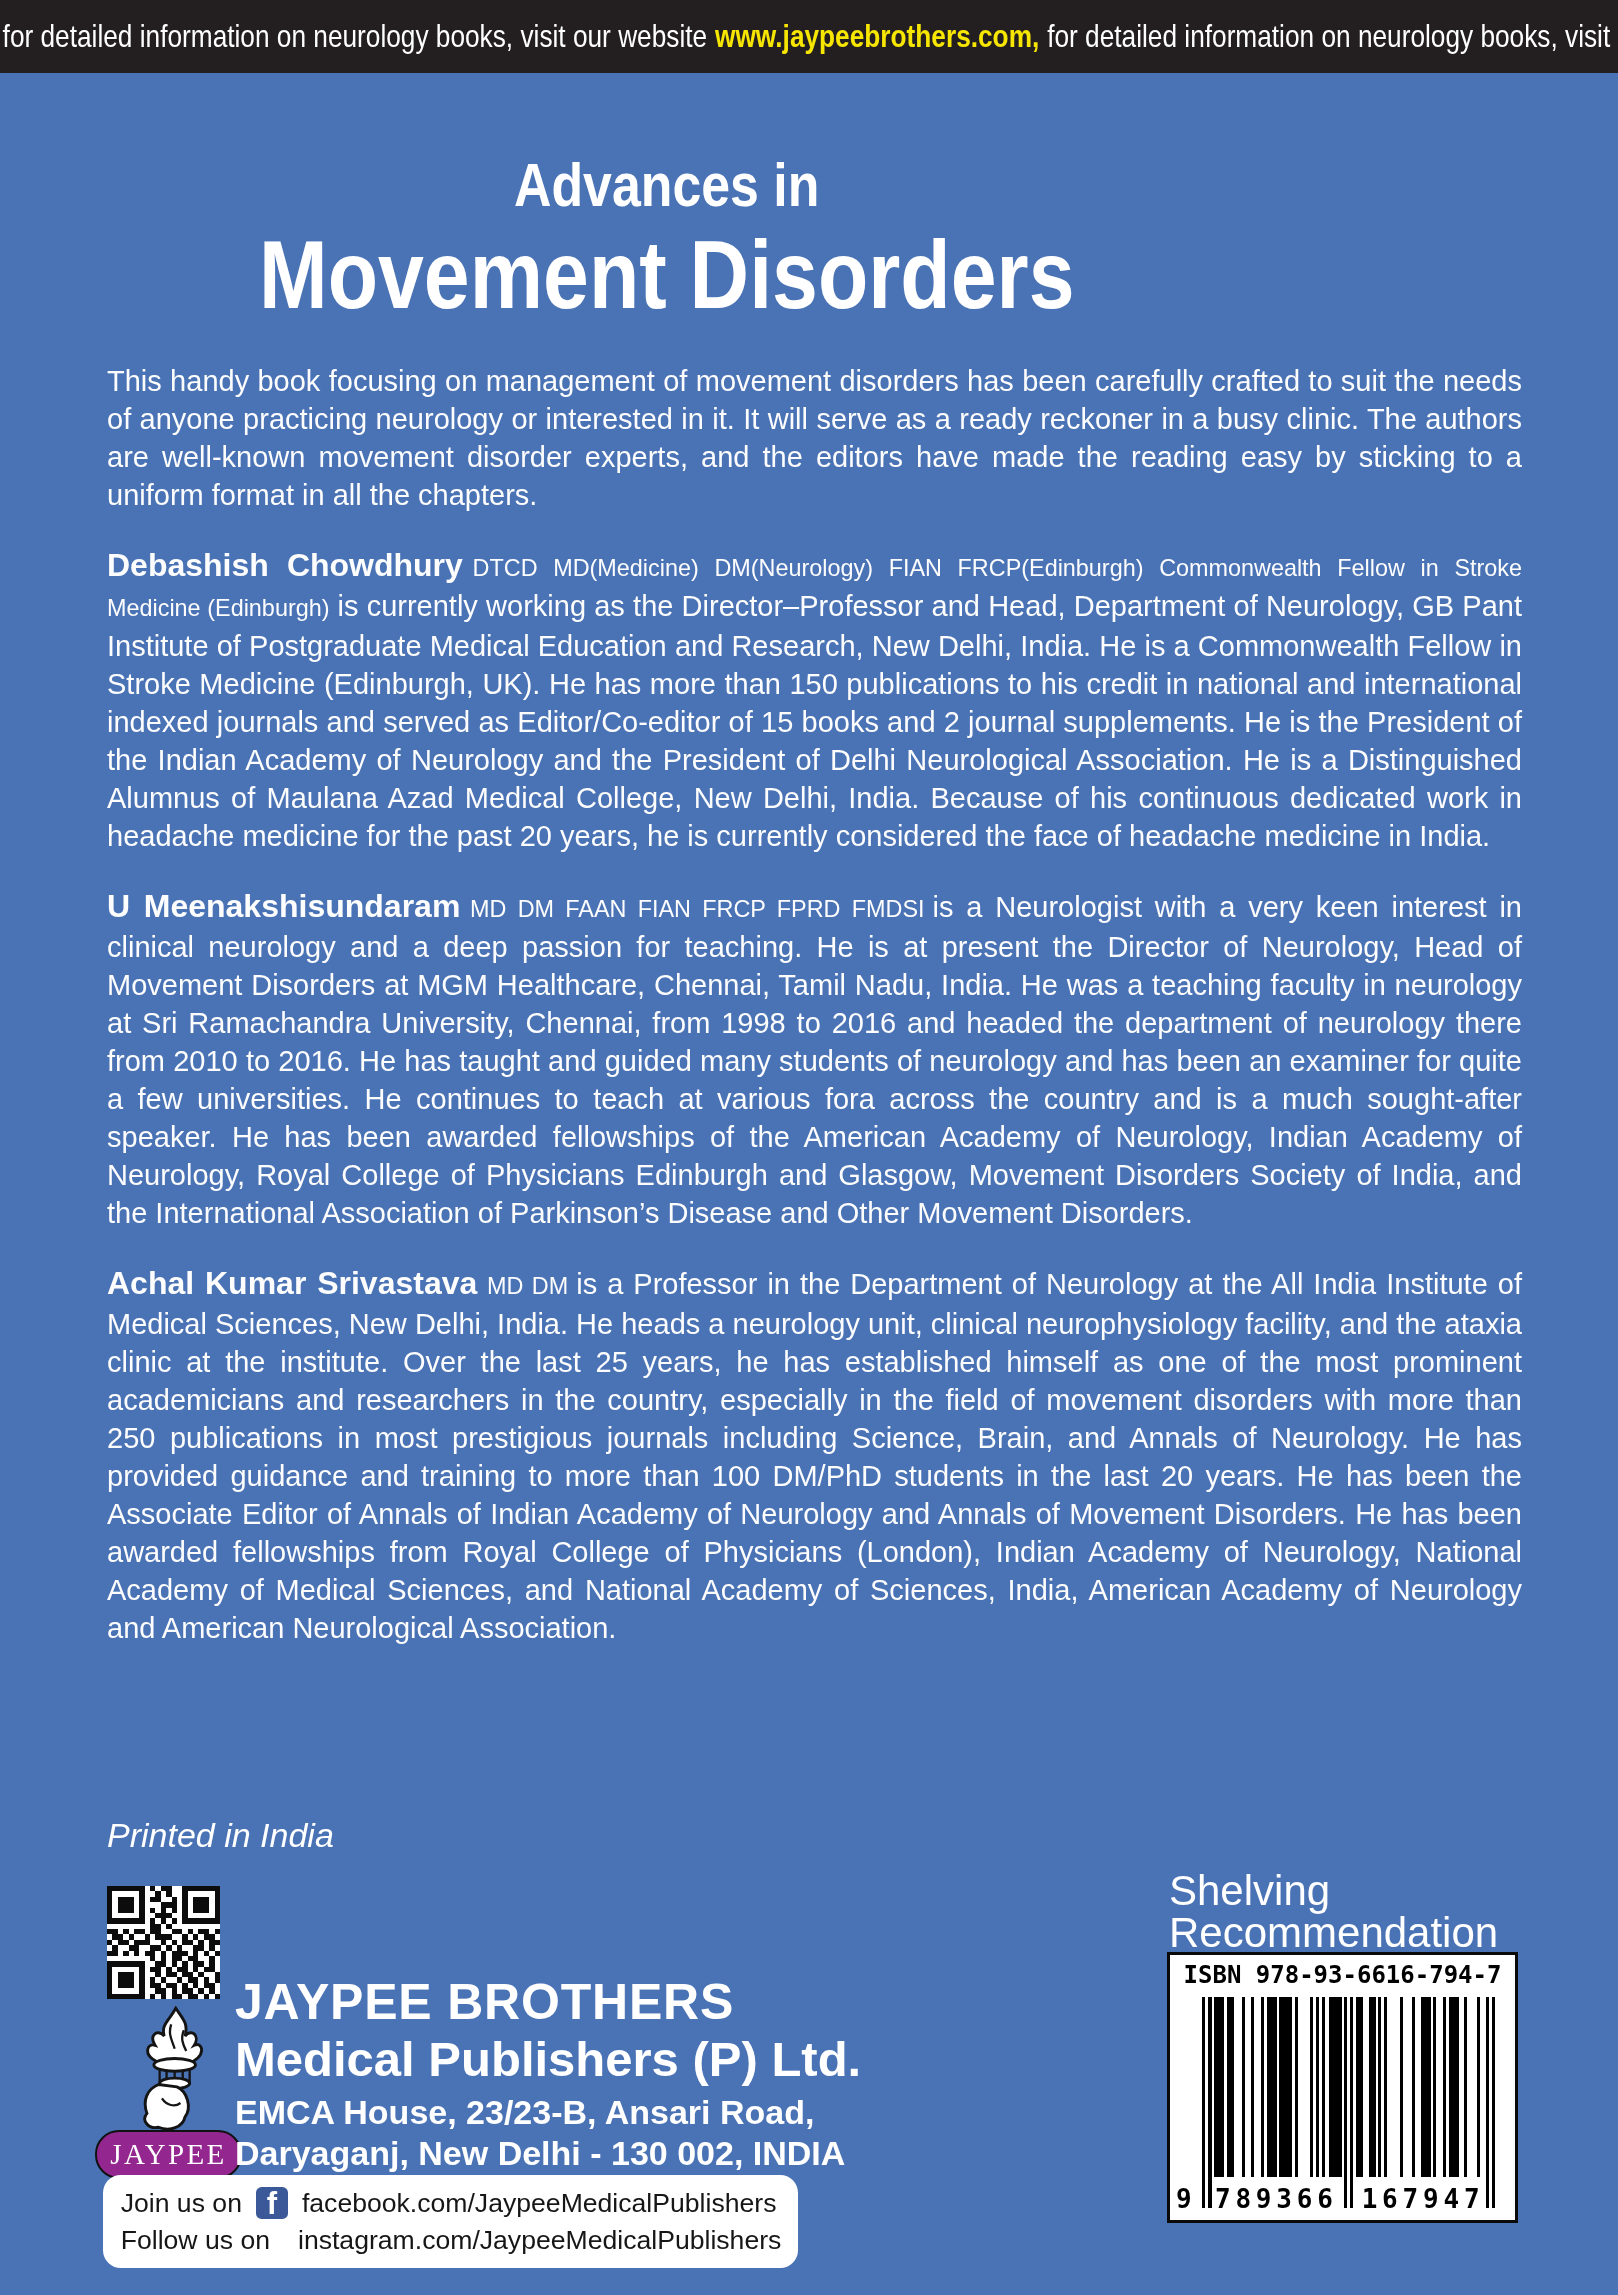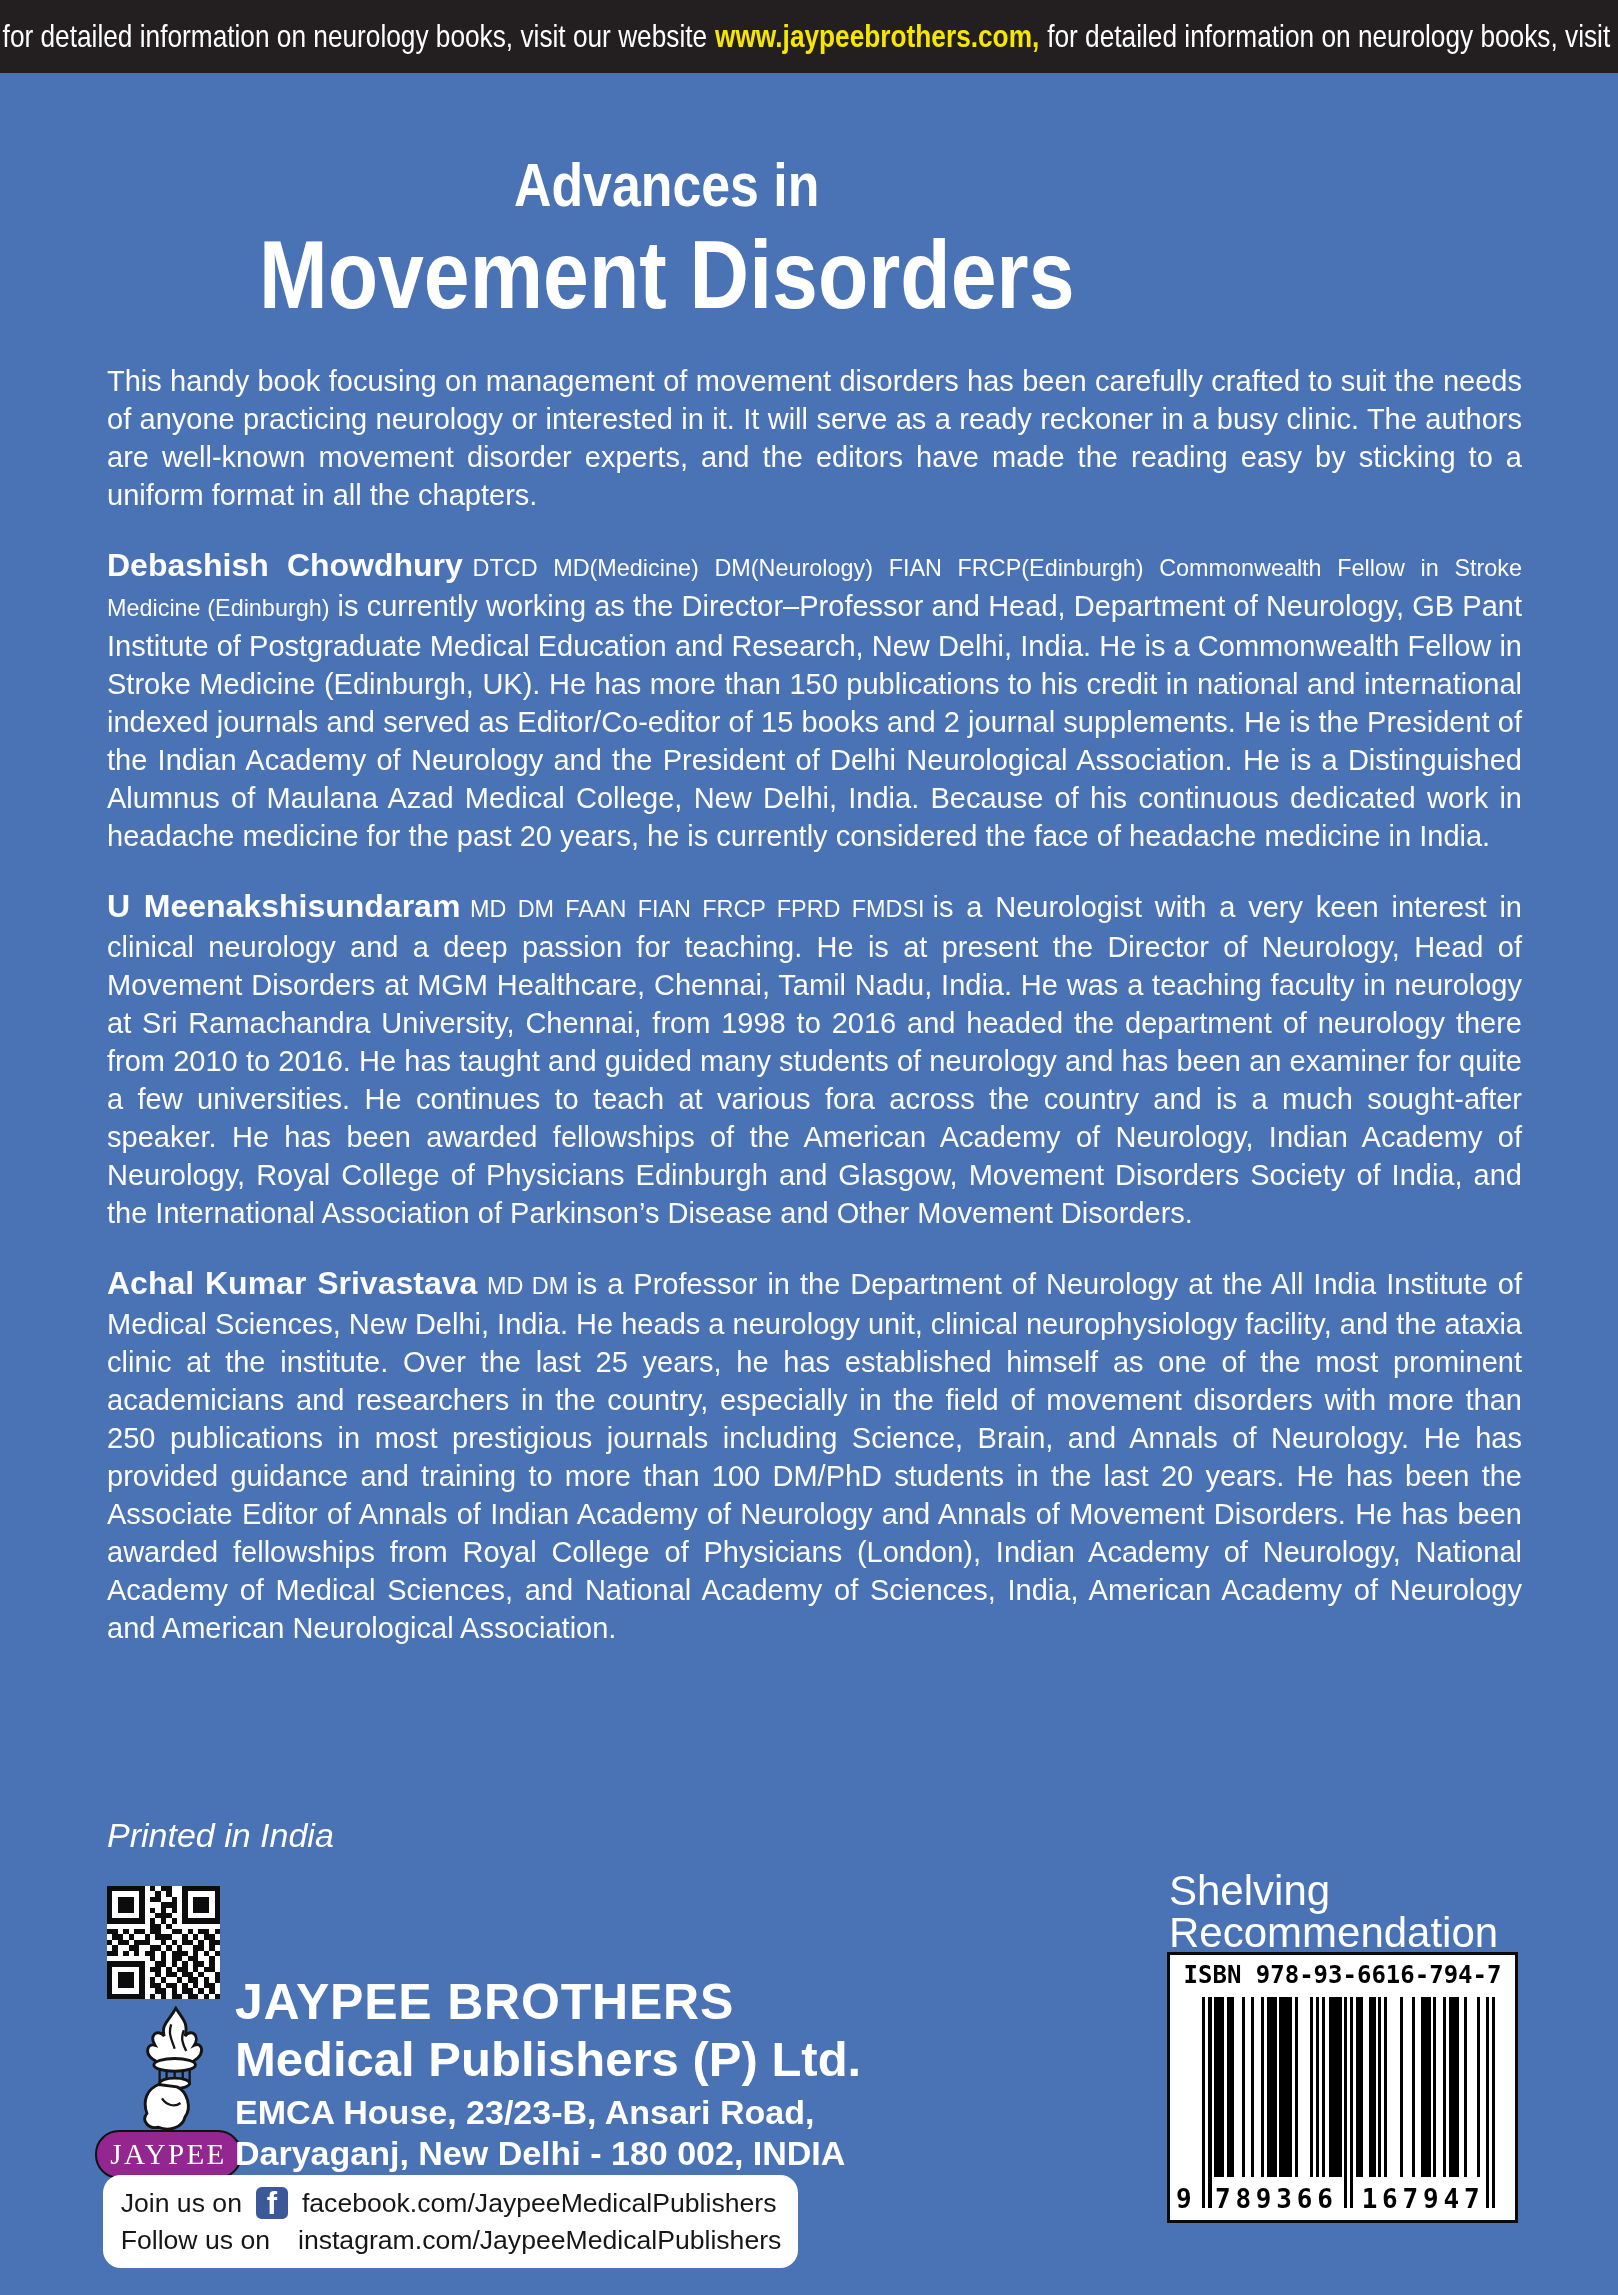--- a/index.html
+++ b/index.html
@@ -270,21 +270,21 @@
     <path d="M40 80 C44 86 51 88 56 84" fill="none" stroke="#141414" stroke-width="2"></path>
   </svg>
   <div class="jaypee-badge">
     <span>JAYPEE</span>
   </div>
 
   <div class="publisher">
     <div class="pub-name">JAYPEE BROTHERS</div>
     <div class="pub-sub">Medical Publishers (P) Ltd.</div>
     <div class="pub-line">EMCA House, 23/23-B, Ansari Road,</div>
-    <div class="pub-line">Daryaganj, New Delhi - 180 002, INDIA</div>
+    <div class="pub-line">Daryaganj, New Delhi - 130 002, INDIA</div>
     <div class="pub-line">www.jaypeebrothers.com</div>
   </div>
 
   <div class="social-box">
     <div class="social-row">
       <span>Join us on</span>
       <span class="fb-icon">f</span>
       <span>facebook.com/JaypeeMedicalPublishers</span>
     </div>
     <div class="social-row">

